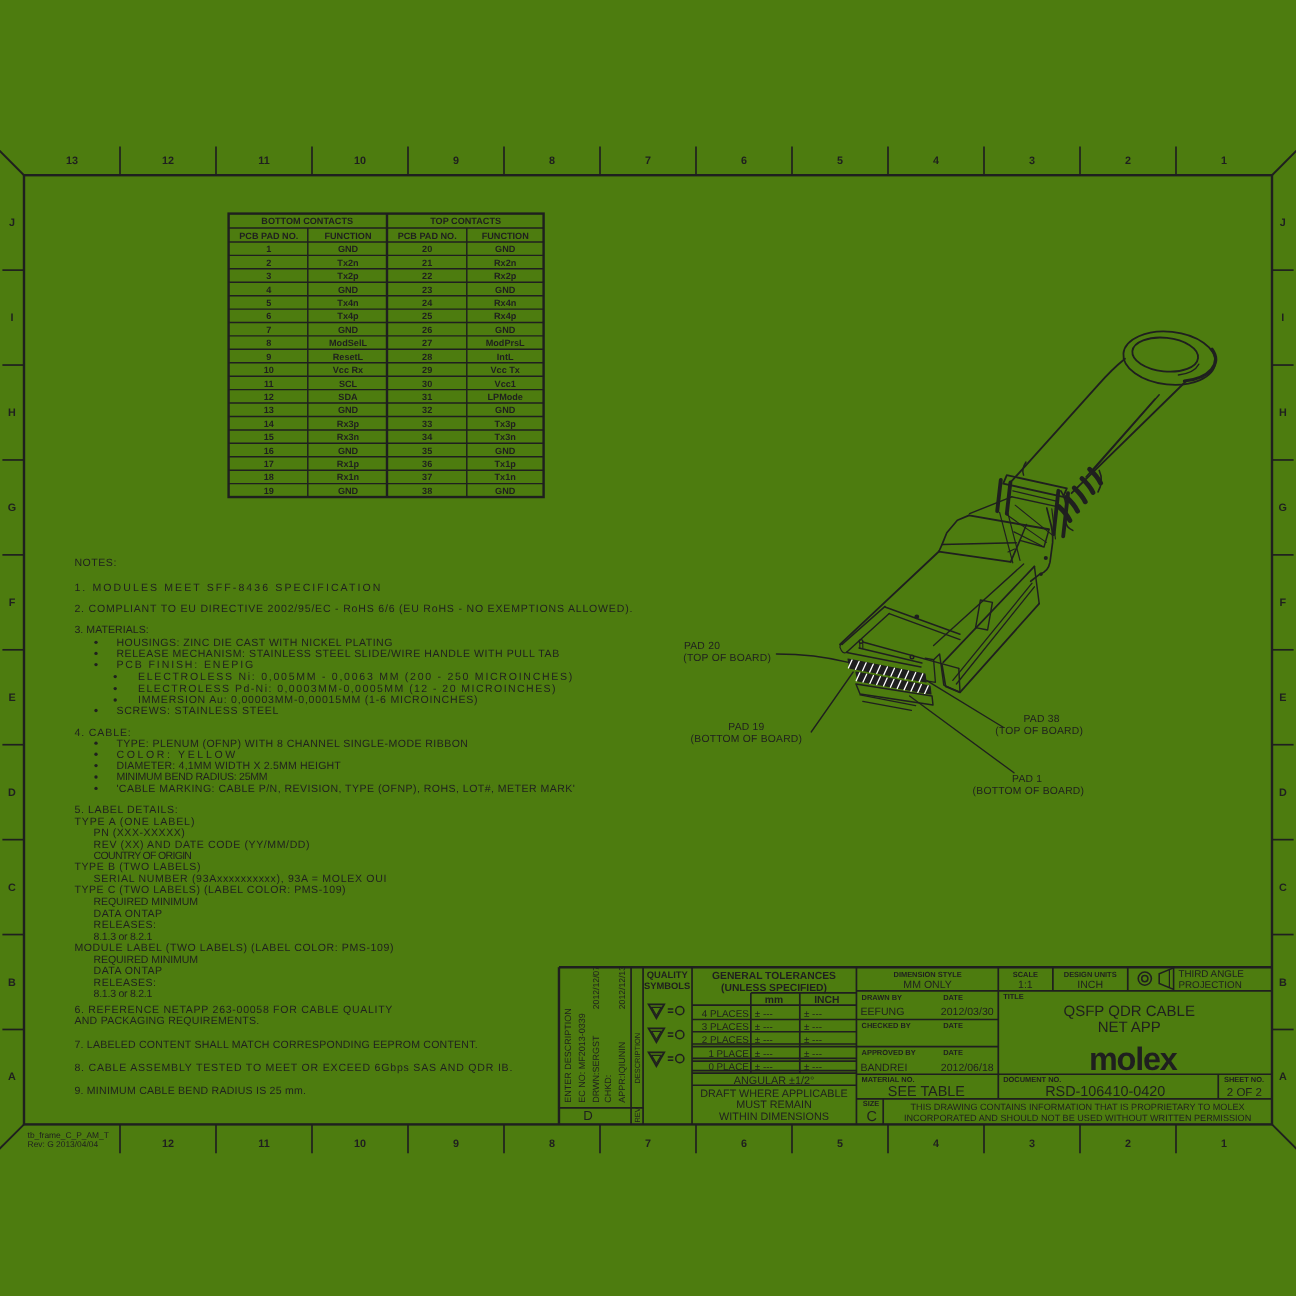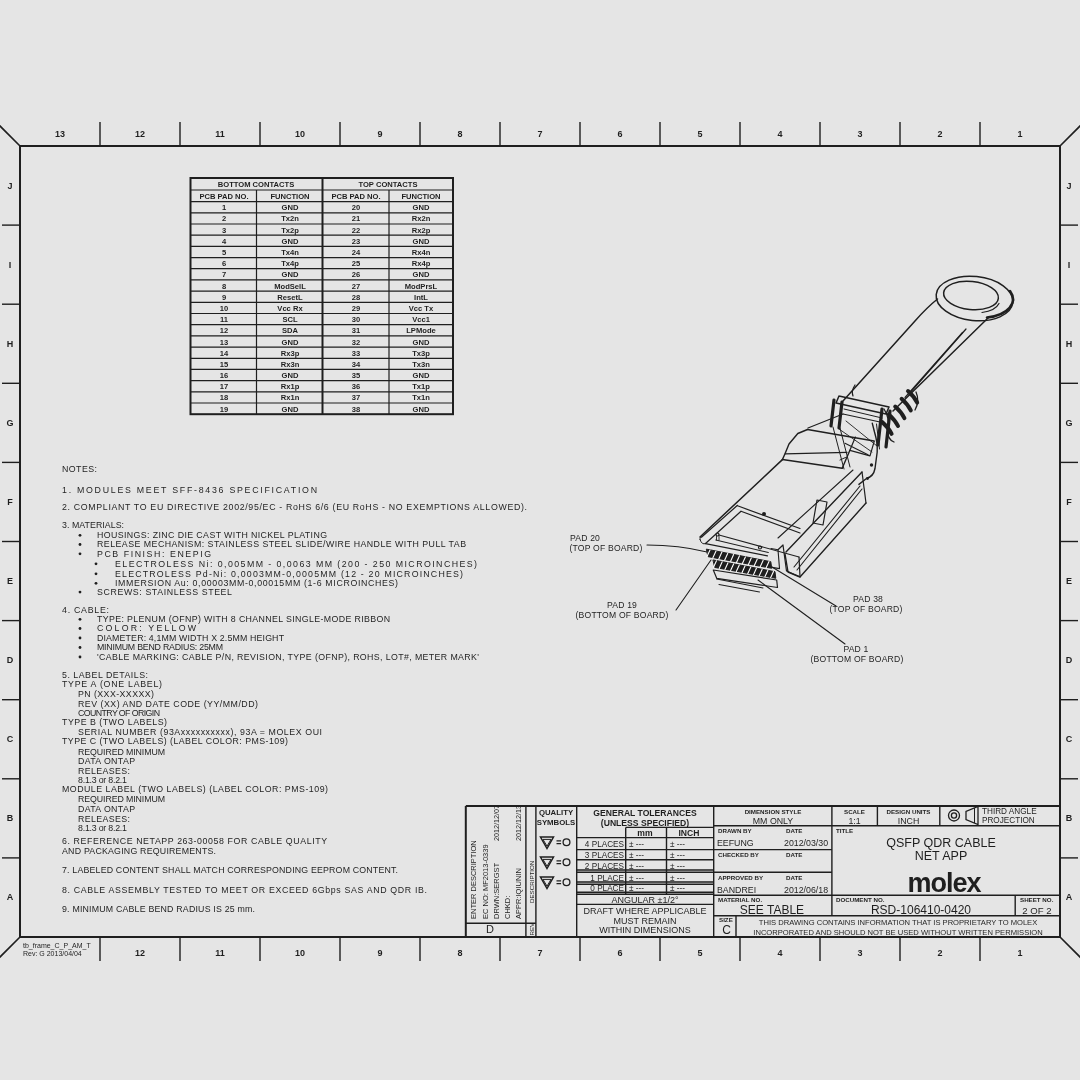--- a/index.html
+++ b/index.html
@@ -1,16 +1,16 @@
 <!DOCTYPE html>
 <html><head>
 <meta charset="utf-8">
 <style>
 html,body{margin:0;padding:0;background:#fff;}
-#sheet{position:relative;width:1080px;height:1080px;background:#e5e5e5;
+#sheet{position:relative;width:1080px;height:1080px;background:#4d7c0f;
 font-family:"Liberation Sans",sans-serif;}
 svg{position:absolute;left:0;top:0;filter:blur(0.33px);}
 text{font-family:"Liberation Sans",sans-serif;}
 </style>
 </head>
 <body>
 
 <div id="sheet">
 <svg width="1080" height="1080" viewBox="0 0 1080 1080">
 

